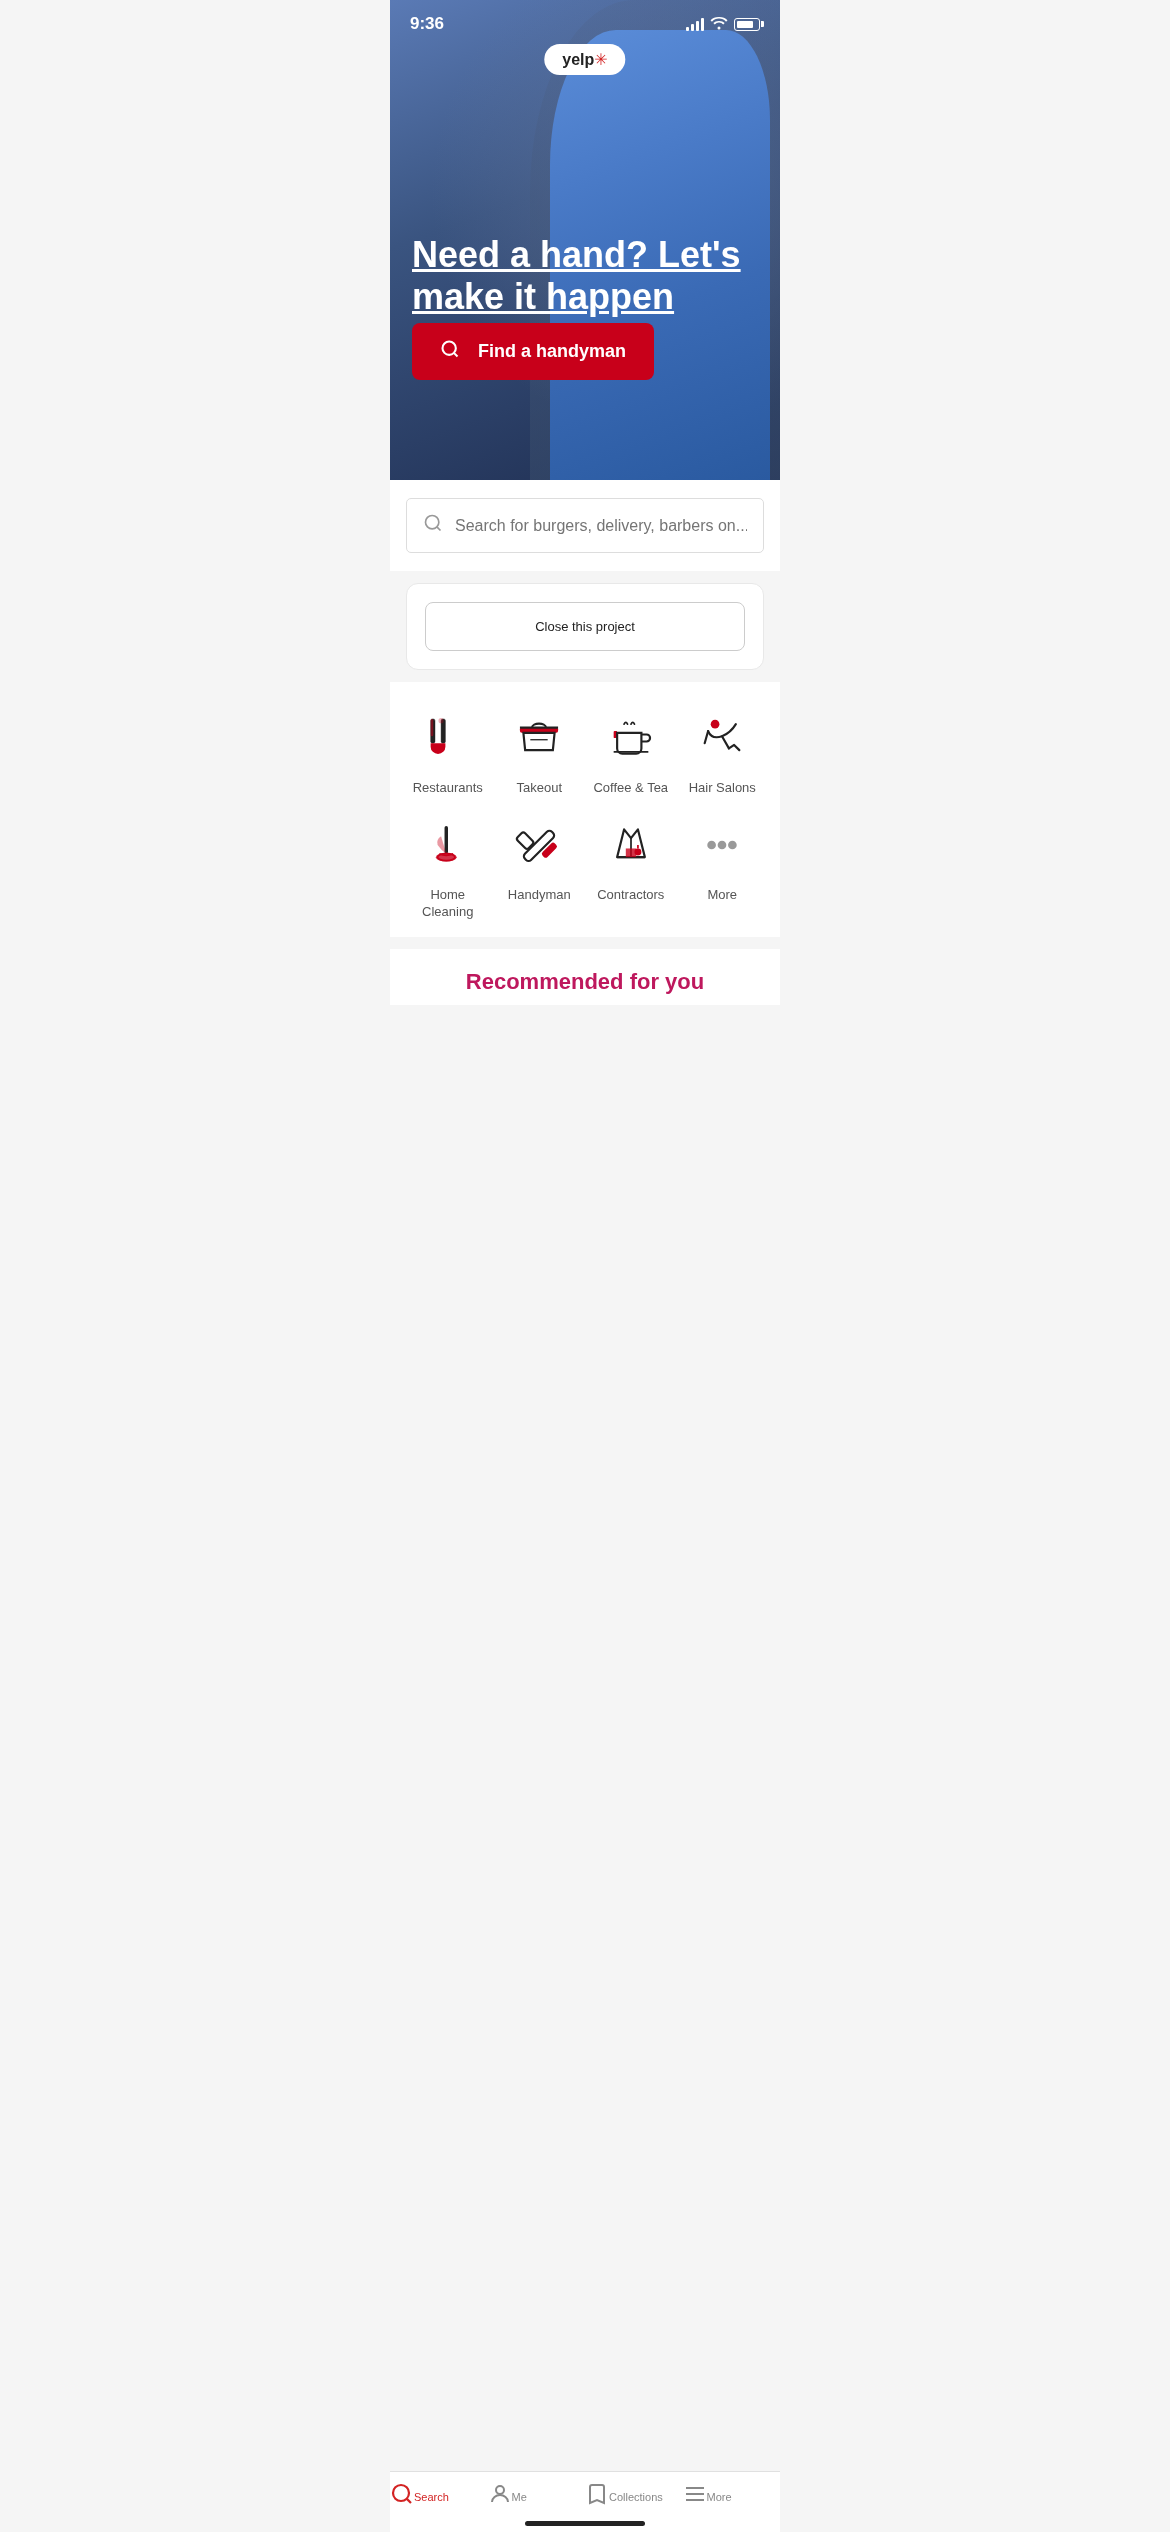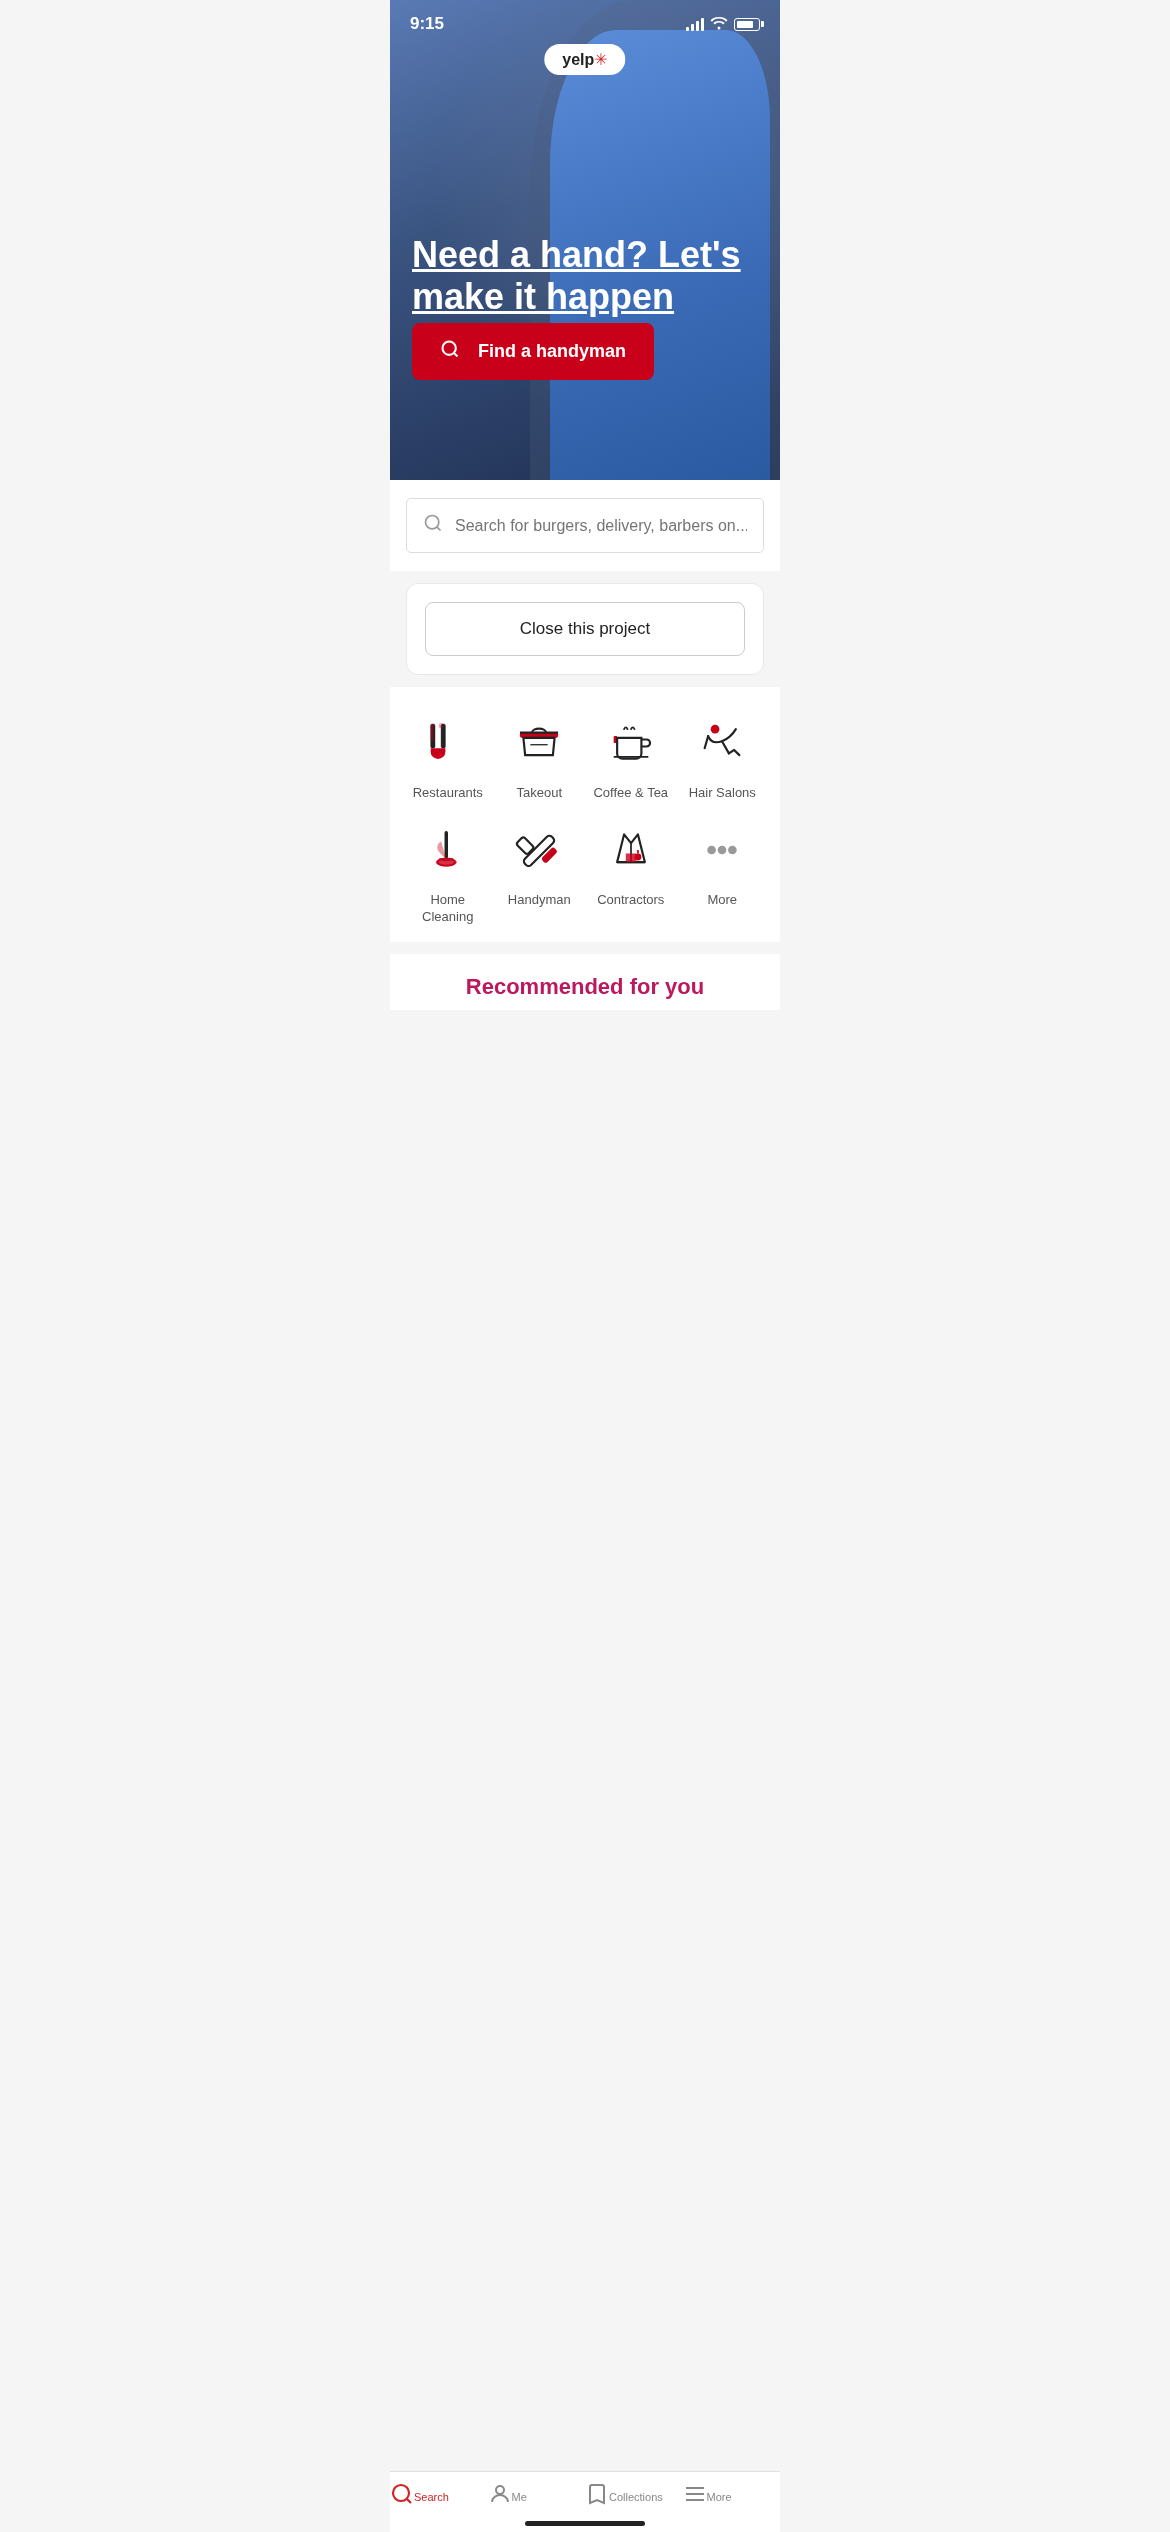--- a/index.html
+++ b/index.html
@@ -255,21 +255,21 @@
       font-size: 20px;
       color: #444;
       margin-top: 4px;
     }
     .close-project-btn {
       width: 100%;
       border: 1.5px solid #ccc;
       border-radius: 8px;
       background: white;
       padding: 16px;
-      font-size: 17px;
+      font-size: 13px;
       font-weight: 500;
       color: #222;
       cursor: pointer;
     }
 
     
     .categories-section {
       background: white;
       margin: 12px 0;
       padding: 24px 16px 16px;
@@ -376,21 +376,21 @@
 </head>
 <body>
 
 <div class="page-wrapper">
 
   <div class="hero">
     <div class="hero-bg"></div>
     <div class="hero-person"></div>
 
     <div class="status-bar">
-      <span class="status-time">9:15</span>
+      <span class="status-time">9:36</span>
       <div class="yelp-logo">
         <span class="yelp-text">yelp</span>
         <span class="yelp-burst">✳</span>
       </div>
       <div class="status-icons">
         <div class="signal-bars">
           <div class="signal-bar" style="height:4px"></div>
           <div class="signal-bar" style="height:7px"></div>
           <div class="signal-bar" style="height:10px"></div>
           <div class="signal-bar" style="height:13px"></div>

